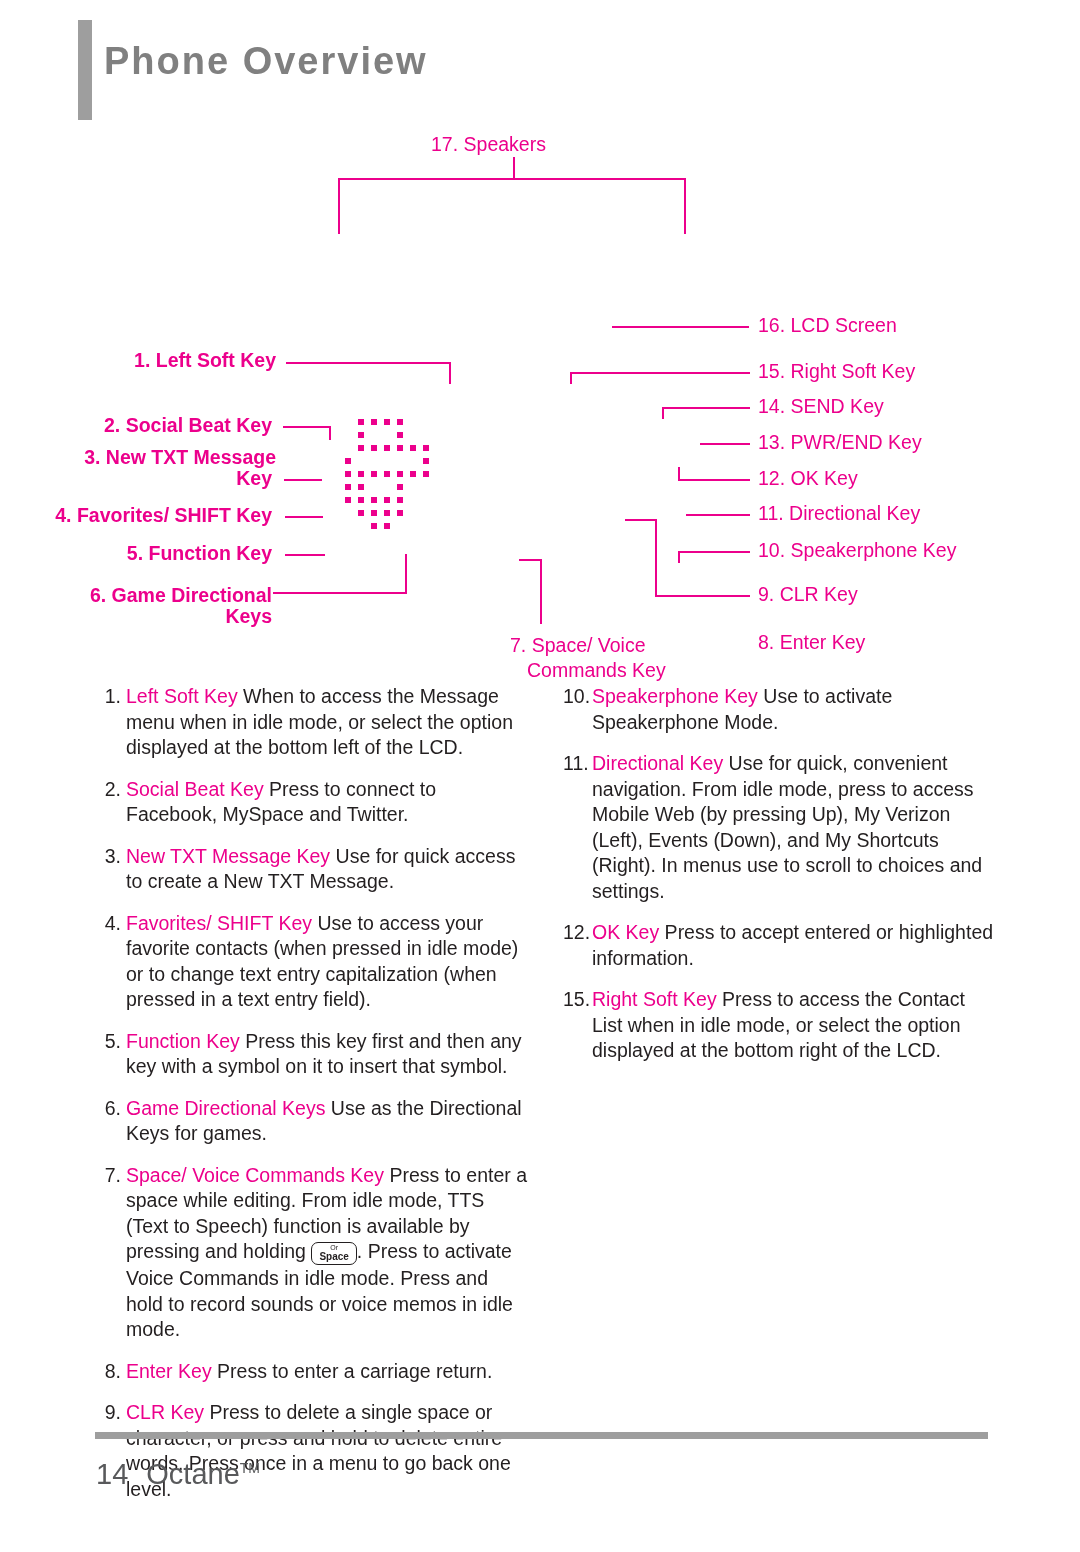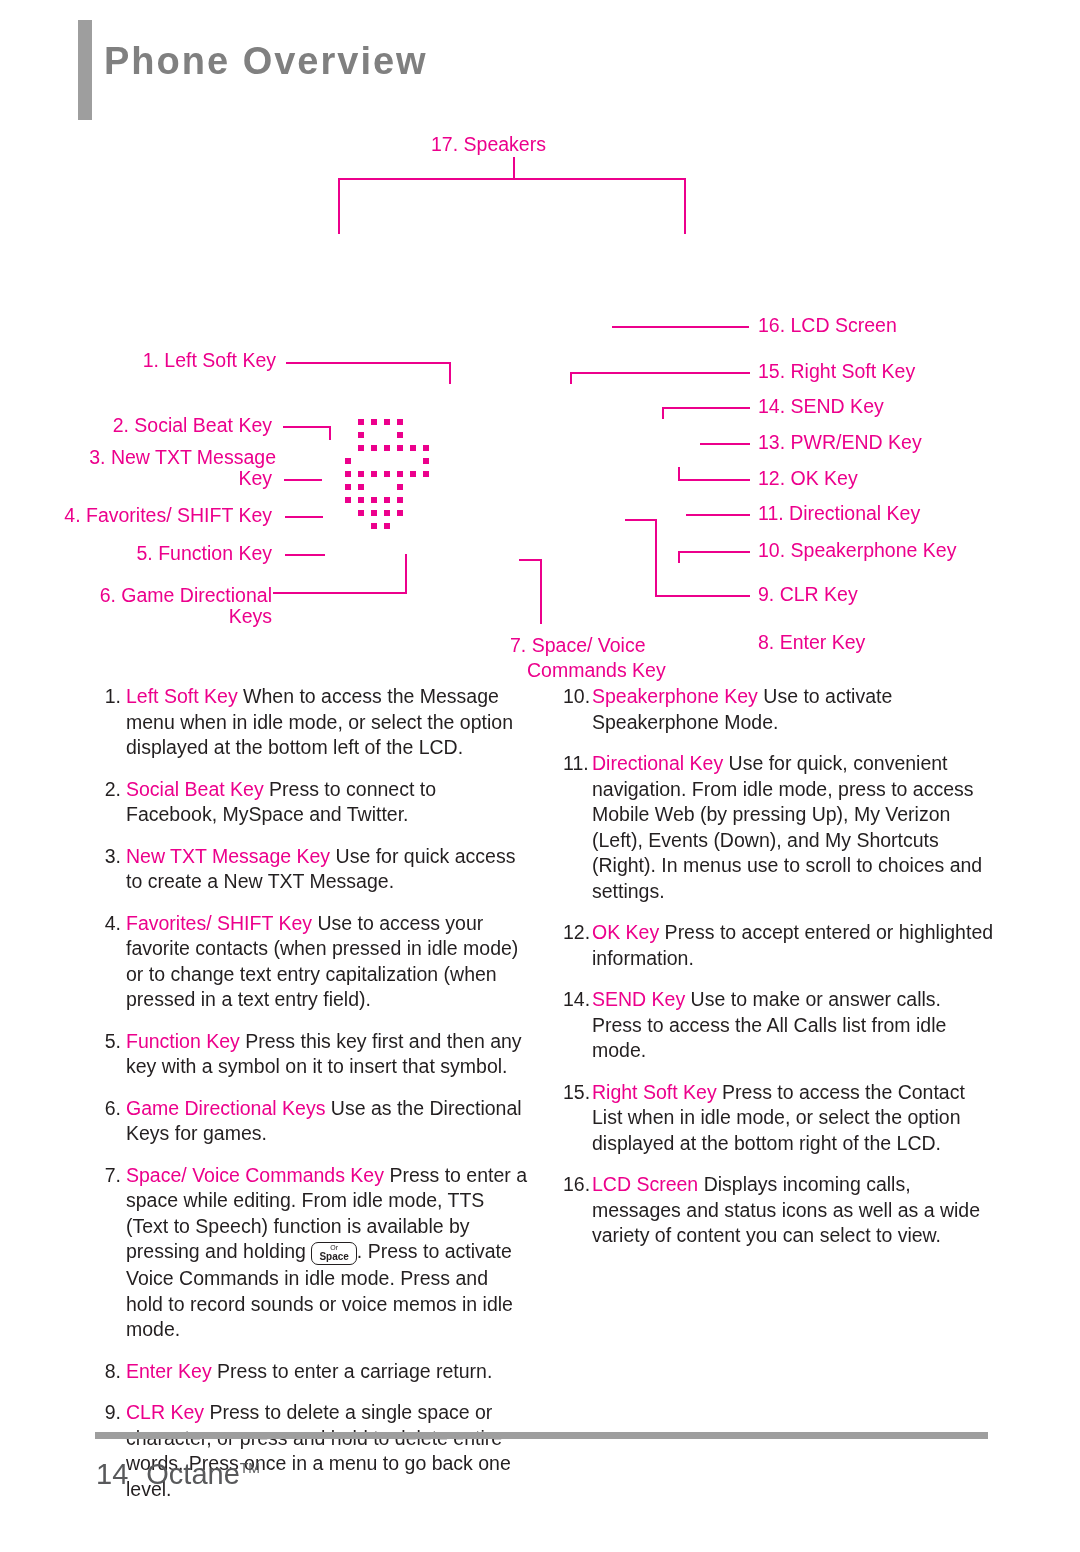--- a/index.html
+++ b/index.html
@@ -53,20 +53,21 @@
   }
   .lbl {
     position: absolute;
     color: #ec008c;
     font-size: 19.5px;
     white-space: nowrap;
     line-height: 23px;
   }
   .lbl.r {
     text-align: right;
+    font-weight: bold;
   }
   .line-h {
     position: absolute;
     background: #ec008c;
     height: 2px;
   }
   .line-v {
     position: absolute;
     background: #ec008c;
     width: 2px;
@@ -346,34 +347,26 @@
       <span class="num">11.</span>
       <span class="term">Directional Key</span><span> Use for quick, convenient navigation. From idle mode, press to access Mobile Web (by pressing Up), My Verizon (Left), Events (Down), and My Shortcuts (Right). In menus use to scroll to choices and settings.</span>
     </div>
 
     <div class="item">
       <span class="num">12.</span>
       <span class="term">OK Key</span><span> Press to accept entered or highlighted information.</span>
     </div>
 
 
-    <div class="item">
-      <span class="num">14.</span>
-      <span class="term">SEND Key</span><span> Use to make or answer calls. Press to access the All Calls list from idle mode.</span>
-    </div>
 
     <div class="item">
       <span class="num">15.</span>
       <span class="term">Right Soft Key</span><span> Press to access the Contact List when in idle mode, or select the option displayed at the bottom right of the LCD.</span>
     </div>
 
-    <div class="item">
-      <span class="num">16.</span>
-      <span class="term">LCD Screen</span><span> Displays incoming calls, messages and status icons as well as a wide variety of content you can select to view.</span>
-    </div>
 
   </div>
 </div>
 
 <div class="footer-rule"></div>
 <div class="footer-text">
   <span class="pg">14</span><span>Octane</span><sup>TM</sup>
 </div>
 
 </body></html>

